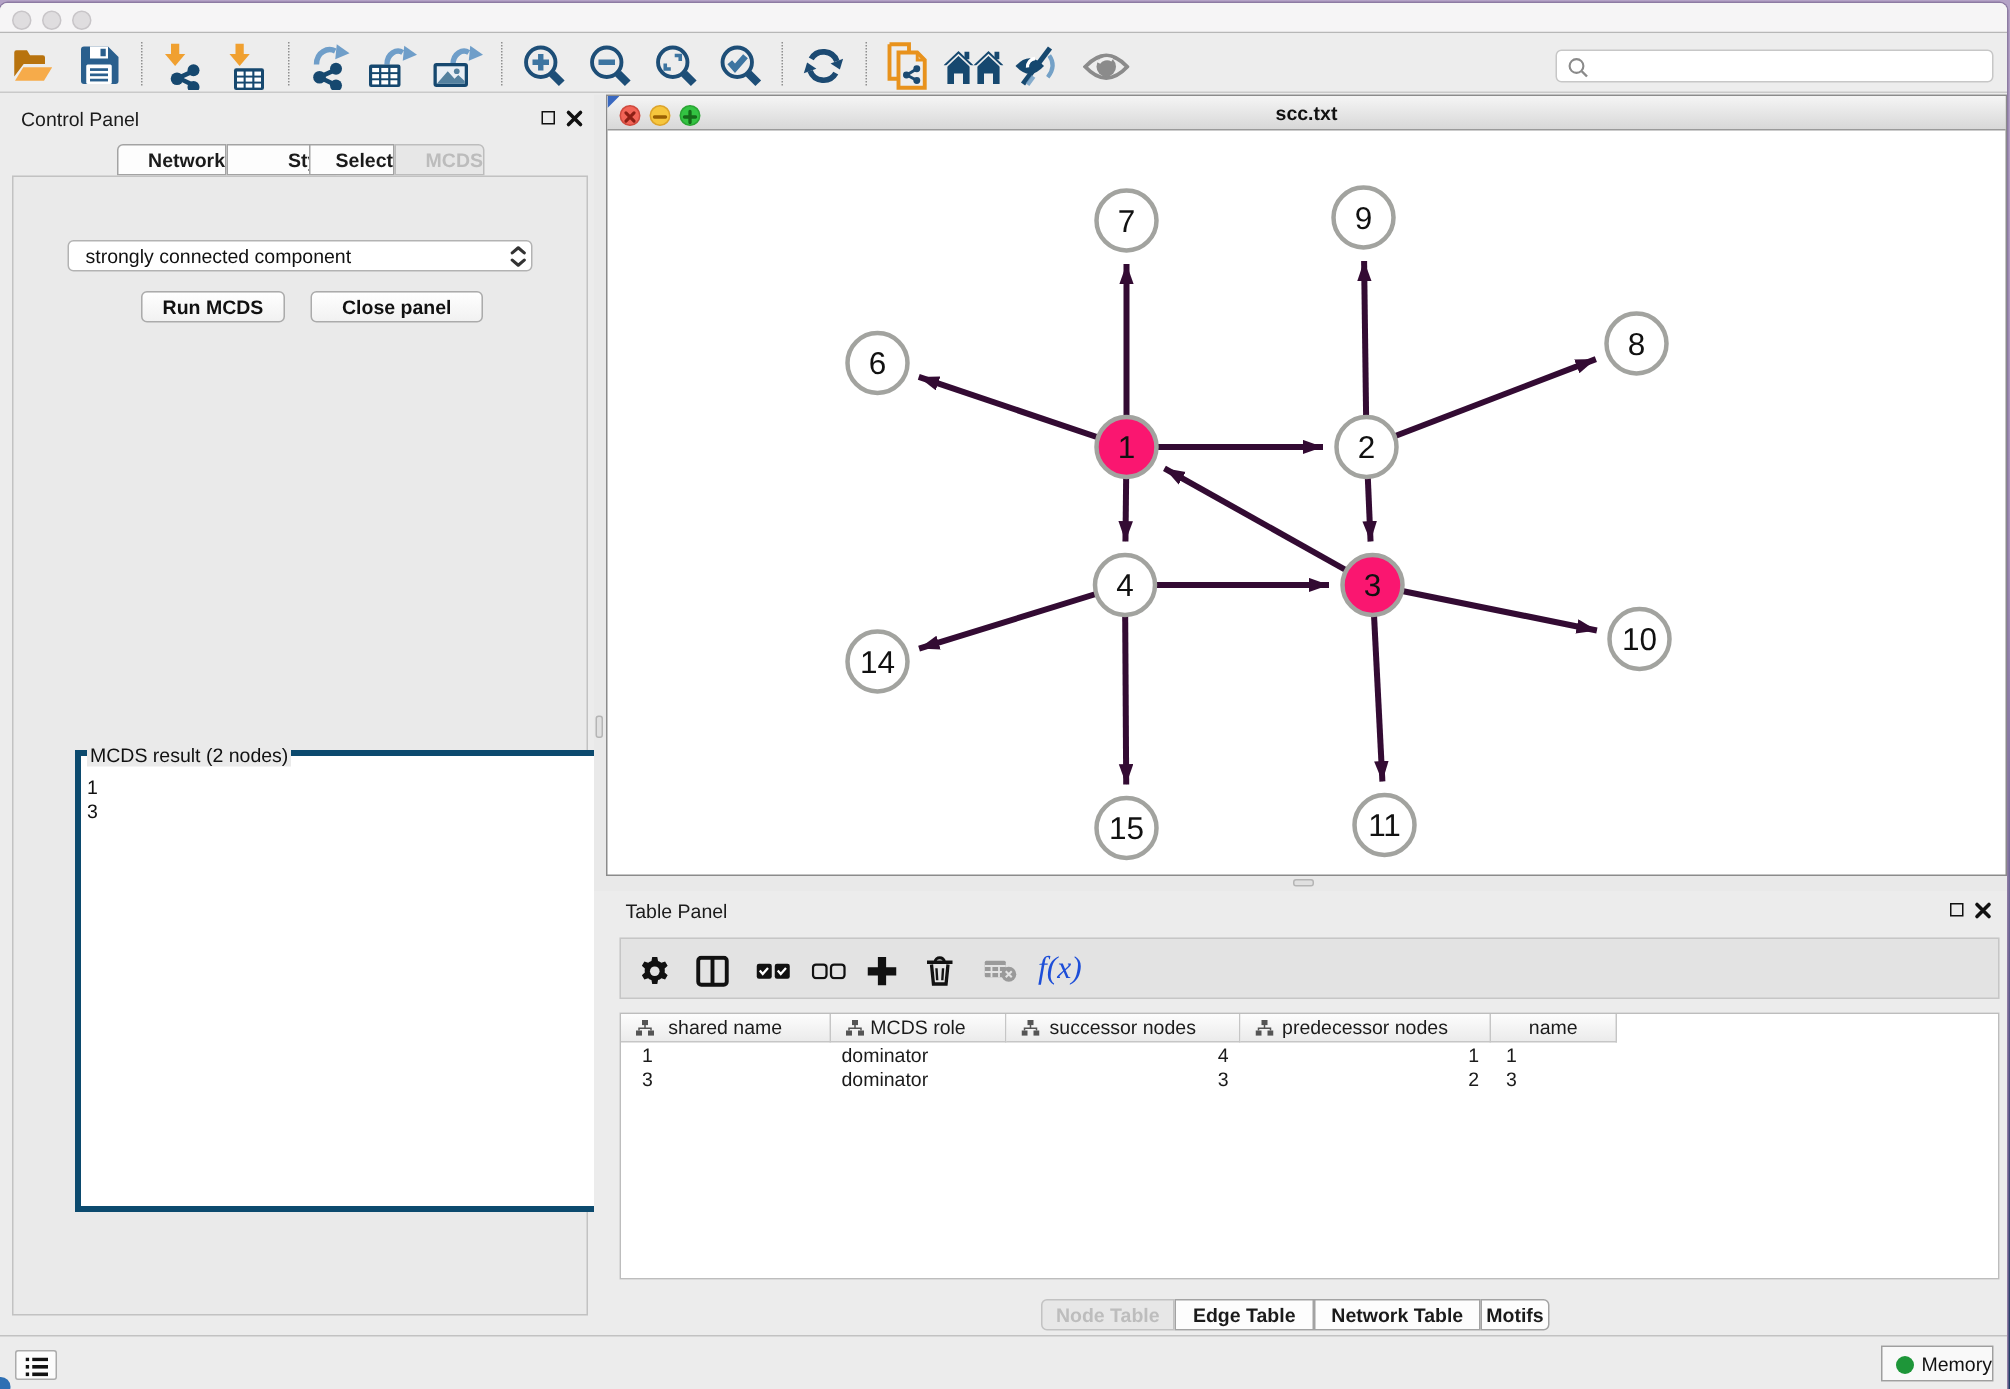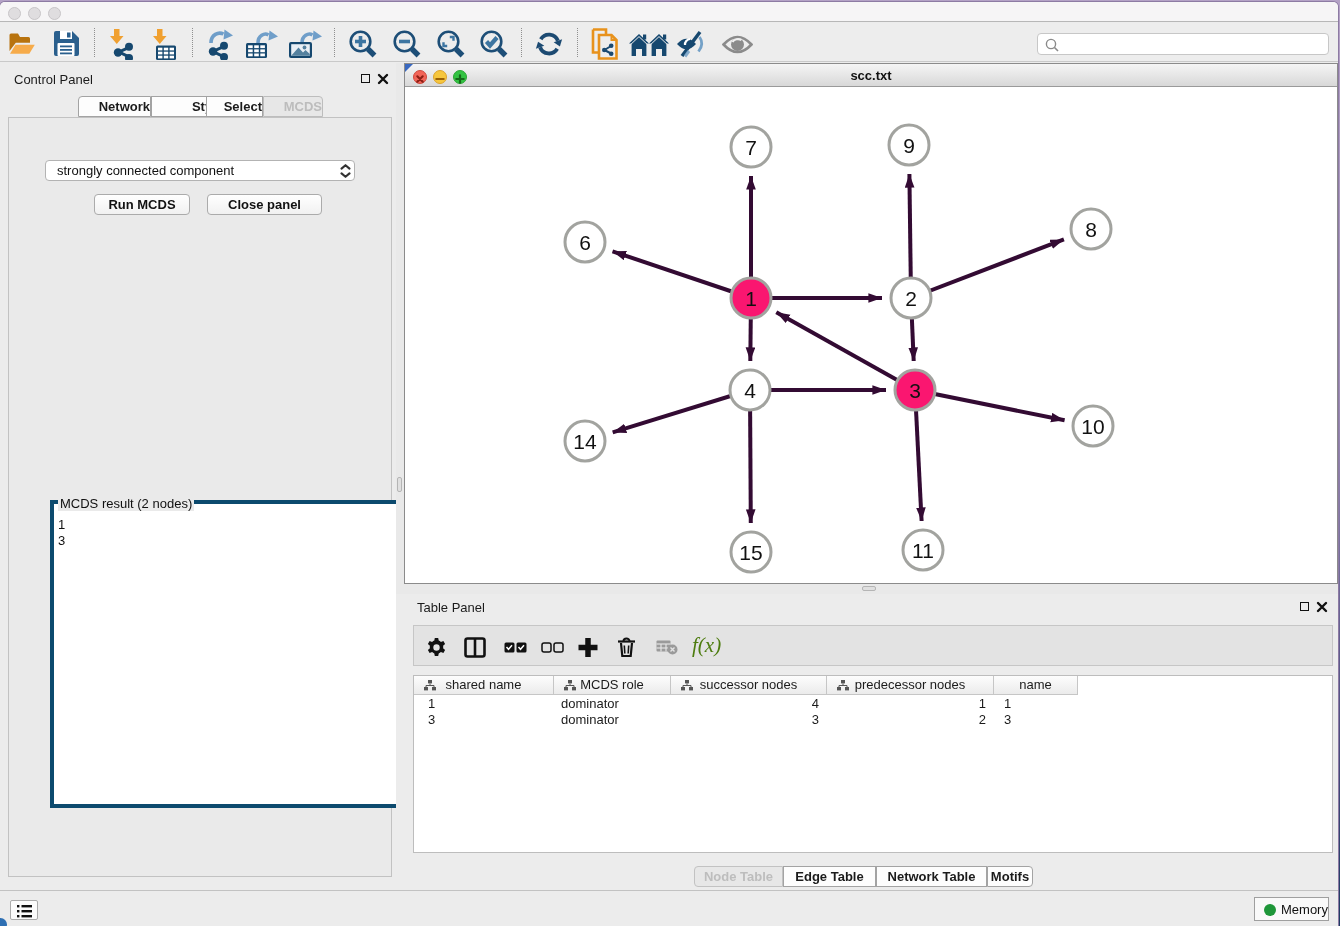--- a/index.html
+++ b/index.html
@@ -341,21 +341,21 @@
         <rect x="0.5" y="0.5" width="14" height="11" rx="1" fill="#9a9a9a"></rect>
         <g stroke="#e3e3e3" stroke-width="1.2">
           <line x1="0.5" y1="4" x2="14.5" y2="4"></line>
           <line x1="0.5" y1="8" x2="14.5" y2="8"></line>
           <line x1="5" y1="4" x2="5" y2="11.5"></line>
           <line x1="10" y1="4" x2="10" y2="11.5"></line>
         </g>
         <circle cx="16.5" cy="9.5" r="5" fill="#9a9a9a"></circle>
         <path d="M14.5,7.5 l4,4 M18.5,7.5 l-4,4" stroke="#e3e3e3" stroke-width="1.4"></path>
       </svg>
-      <div style="position:absolute; left:278px; top:7px; font-family:'Liberation Serif',serif; font-style:italic; font-size:21px; color:#4d7c0f;">f(x)</div>
+      <div style="position:absolute; left:278px; top:7px; font-family:'Liberation Serif',serif; font-style:italic; font-size:21px; color:#1d4ed8;">f(x)</div>
     </div>
     <div id="ttable">
       <div class="thead" style="left:0; width:140px;">shared name</div>
       <div class="thead" style="left:140px; width:117px;">MCDS role</div>
       <div class="thead" style="left:257px; width:156px;">successor nodes</div>
       <div class="thead" style="left:413px; width:167px;">predecessor nodes</div>
       <div class="thead" style="left:580px; width:84px;">name</div>
       <svg class="hico" style="position:absolute; left:10px; top:4px;" width="12" height="11" viewBox="0 0 12 11">
           <g fill="#555">
             <rect x="4" y="0" width="4" height="3.4"></rect>

